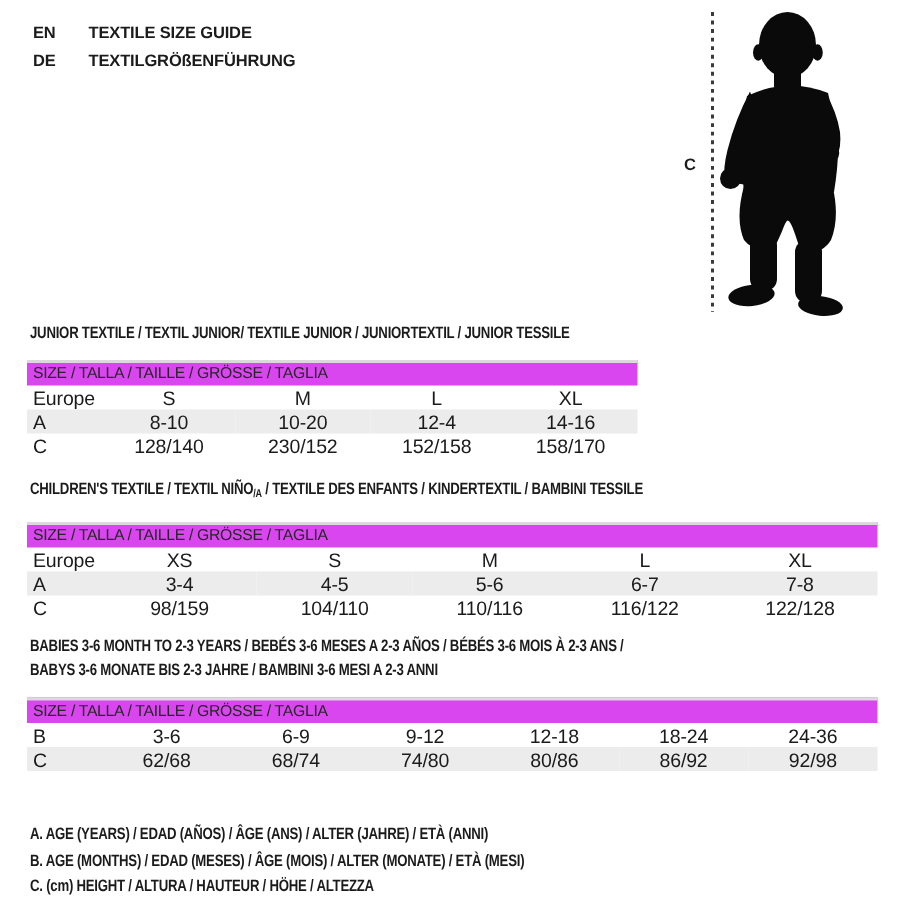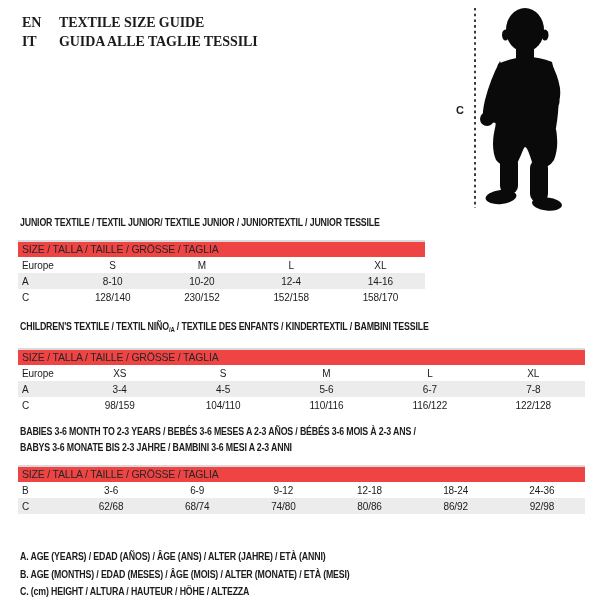--- a/index.html
+++ b/index.html
@@ -7,47 +7,47 @@
   body {
     position:relative;
     background:#ffffff;
     color:#1b1b1b;
     font-family:"Liberation Sans", sans-serif;
     overflow:hidden;
   }
   .abs { position:absolute; }
 
   
-  .langs { left:22px; top:13px; font-size:14px; font-weight:bold; letter-spacing:-0.1px;font-family:Liberation Serif, serif; }
+  .langs { left:22px; top:13px; font-size:11px; font-weight:bold; letter-spacing:-0.1px; }
   .lang-row { height:19px; line-height:19px; white-space:nowrap; }
   .lang-code { display:inline-block; width:37px; }
 
   
   .figure-svg { left:468px; top:0px; }
   .height-label { left:456px; top:104px; font-size:11px; font-weight:bold; }
 
   
   .sec-title {
     position:absolute; left:20px;
     font-size:11px; font-weight:bold; letter-spacing:-0.2px;
     white-space:nowrap;
     transform:scaleX(0.8); transform-origin:0 50%;
   }
   .sub-part { font-size:7.5px; vertical-align:-2px; }
 
   
   .tbl { position:absolute; }
   .size-bar {
-    height:17px; background:#ef4444; border-top:2px solid #dadada;
+    height:17px; background:#d946ef; border-top:2px solid #dadada;
     font-size:10.5px; line-height:14px; padding-left:4px;
     letter-spacing:-0.2px; white-space:nowrap; color:#262626;
   }
   table { width:100%; border-collapse:collapse; table-layout:fixed; }
   td {
-    height:16px; padding:0; font-size:10px; letter-spacing:-0.1px;
+    height:16px; padding:0; font-size:13px; letter-spacing:-0.1px;
     text-align:center; vertical-align:middle; white-space:nowrap;
   }
   td.lbl { text-align:left; padding-left:4px; }
   tbody tr:nth-child(even) { background:#ececec; }
 
   
   .footnotes { left:20px; top:548px; }
   .footnote {
     height:17.5px; line-height:17.5px;
     font-size:11px; font-weight:bold; letter-spacing:-0.2px;
@@ -56,21 +56,21 @@
   }
 </style>
 </head>
 <body>
 
 <div class="abs langs">
   <div class="lang-row">
     <span class="lang-code">EN</span><span>TEXTILE SIZE GUIDE</span>
   </div>
   <div class="lang-row">
-    <span class="lang-code">IT</span><span>GUIDA ALLE TAGLIE TESSILI</span>
+    <span class="lang-code">DE</span><span>TEXTILGRÖßENFÜHRUNG</span>
   </div>
 </div>
 
 <div class="abs height-label">C</div>
 <svg class="abs figure-svg" width="132" height="215" viewBox="0 0 132 215" aria-hidden="true">
   <line x1="7" y1="8" x2="7" y2="208" stroke="#3a3a3a" stroke-width="2" stroke-dasharray="2.6,3.1"></line>
   <g fill="#0a0a0a">
     <ellipse cx="57" cy="30" rx="19" ry="22"></ellipse>
     <ellipse cx="37.5" cy="35" rx="3.5" ry="5.5"></ellipse>
     <ellipse cx="77" cy="35" rx="3.5" ry="5.5"></ellipse>

